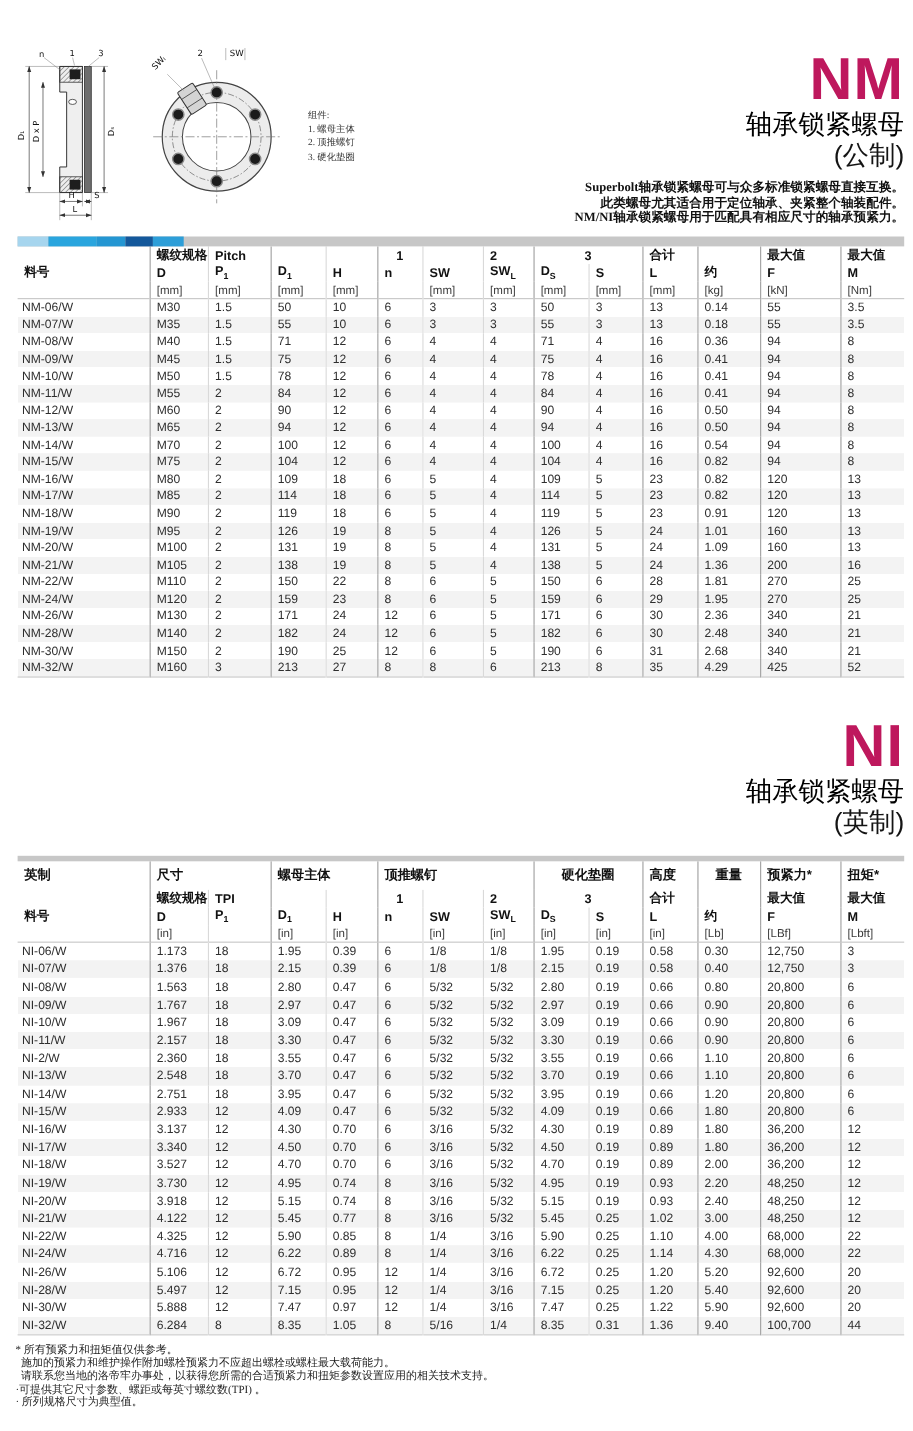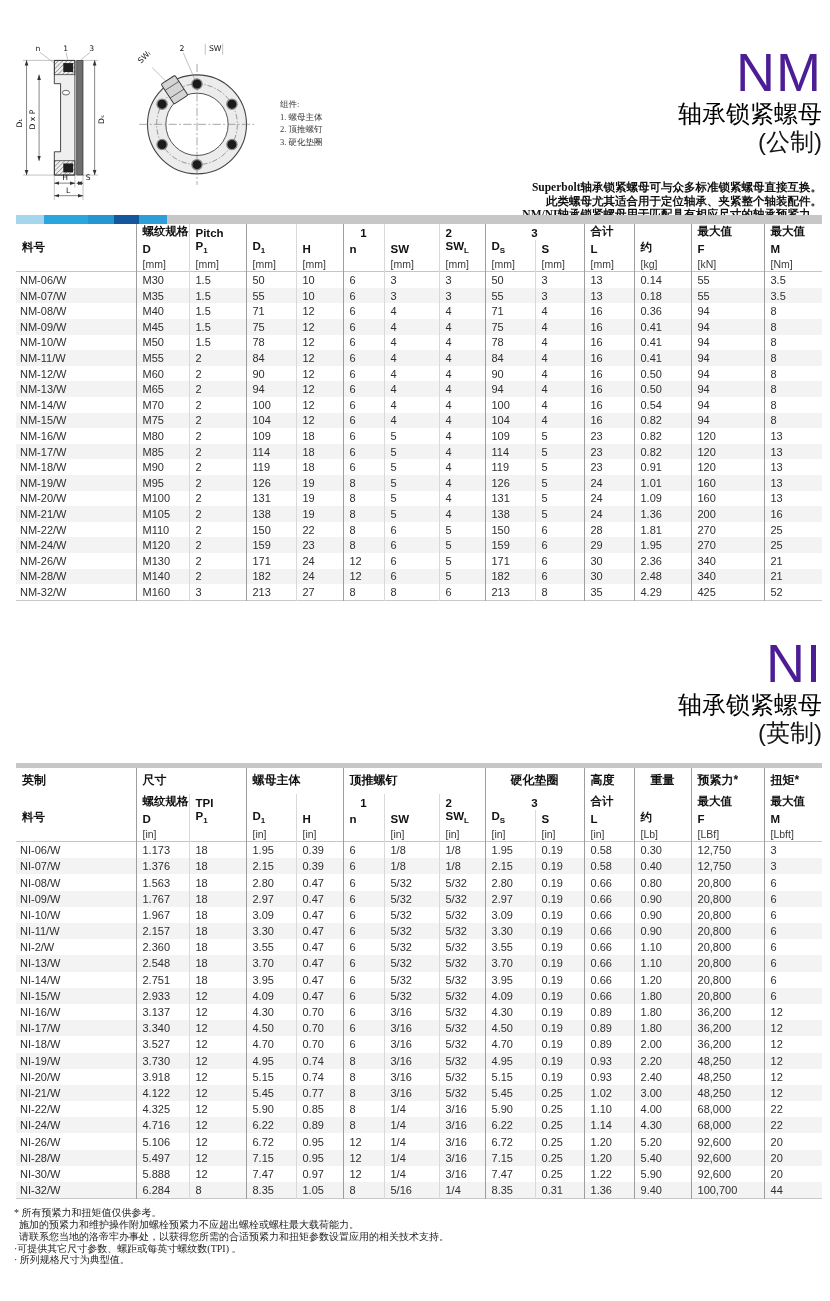--- a/index.html
+++ b/index.html
@@ -6,24 +6,24 @@
   .page{position:relative;width:830px;height:1301px;background:#fff;overflow:hidden;
         font-family:"Liberation Sans",sans-serif;color:#222;}
 
   
   .top{position:relative;height:215px;}
   .xsec{position:absolute;left:14px;top:38px;}
   .ring{position:absolute;left:128px;top:40px;}
   .legend{position:absolute;left:280px;top:98px;font-family:"Liberation Serif",serif;
           font-size:8.5px;line-height:12.5px;color:#333;}
   .titleblock{position:absolute;right:8px;top:44px;text-align:right;}
-  .code{font-size:54px;line-height:56px;font-weight:400;color:#4c1d95;letter-spacing:1px;}
+  .code{font-size:54px;line-height:56px;font-weight:700;color:#be185d;letter-spacing:1px;}
   .cname{font-size:24px;line-height:28px;color:#000000;}
   .csys{font-size:24px;line-height:28px;color:#141414;}
-  .desc{margin-top:25px;font-family:"Liberation Serif",serif;font-weight:bold;
+  .desc{margin-top:9px;font-family:"Liberation Serif",serif;font-weight:bold;
         font-size:11.5px;line-height:13.5px;color:#111;}
 
   .ni-block{position:relative;margin-top:34px;height:118px;text-align:right;padding-right:8px;}
   .ni-block .code{margin-top:6px;}
 
   
   .bar{position:relative;margin-left:16px;width:806px;background:#c7c7c7;}
   .bar.nmbar{height:9px;}
   .bar.nibar{height:5px;margin-top:10px;}
   .bseg{position:absolute;top:0;height:9px;}
@@ -551,20 +551,36 @@
           <td>2</td>
           <td>182</td>
           <td>24</td>
           <td>12</td>
           <td>6</td>
           <td>5</td>
           <td>182</td>
           <td>6</td>
           <td>30</td>
           <td>2.48</td>
+          <td>340</td>
+          <td>21</td>
+        </tr>
+        <tr>
+          <td>NM-30/W</td>
+          <td>M150</td>
+          <td>2</td>
+          <td>190</td>
+          <td>25</td>
+          <td>12</td>
+          <td>6</td>
+          <td>5</td>
+          <td>190</td>
+          <td>6</td>
+          <td>31</td>
+          <td>2.68</td>
           <td>340</td>
           <td>21</td>
         </tr>
         <tr>
           <td>NM-32/W</td>
           <td>M160</td>
           <td>3</td>
           <td>213</td>
           <td>27</td>
           <td>8</td>

